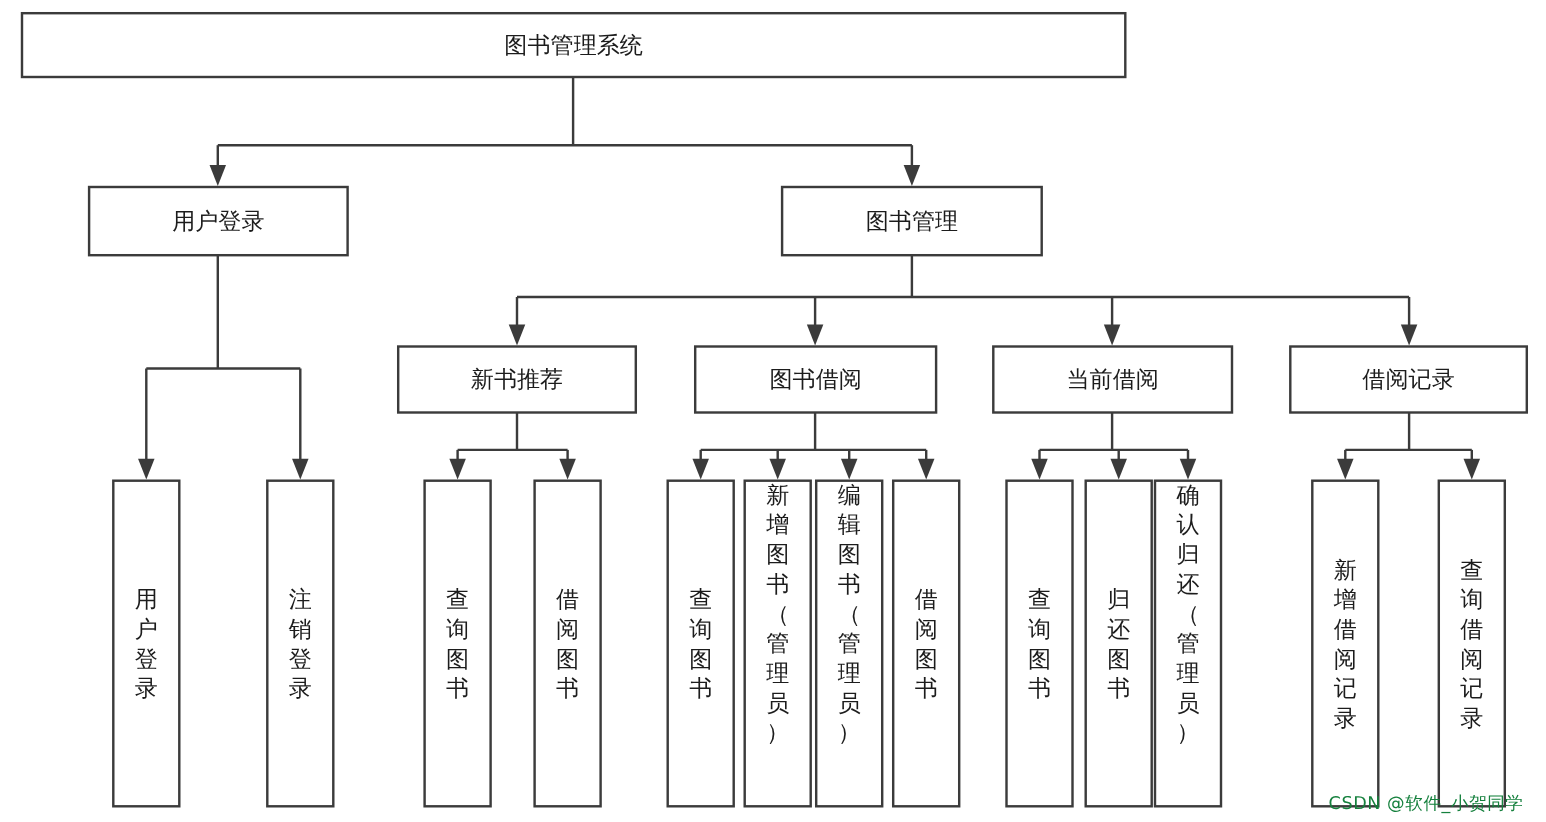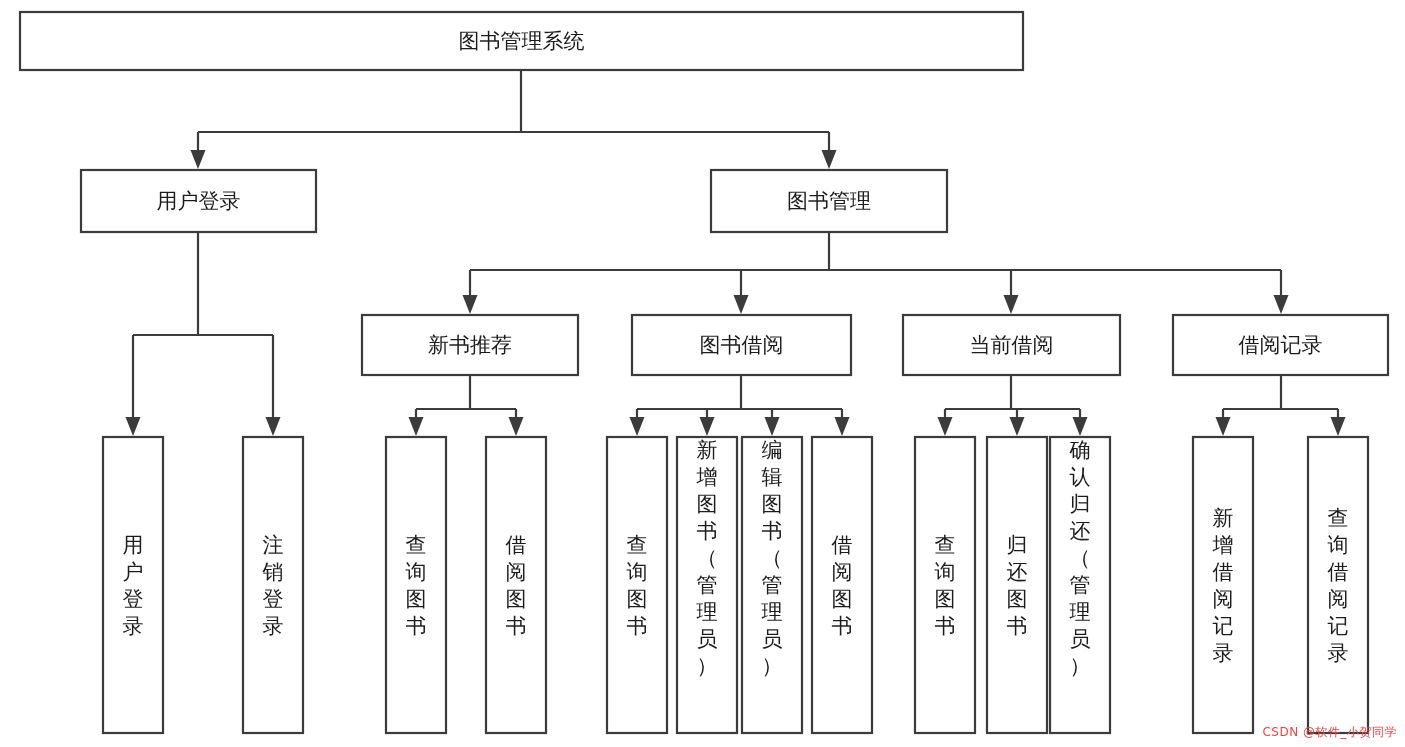--- a/index.html
+++ b/index.html
@@ -48,25 +48,25 @@
     stroke: #3b3b3b;
     stroke-width: 2.2;
     fill: none;
   }
   .arrow-head {
     fill: #3b3b3b;
     stroke: none;
   }
   .watermark {
     position: absolute;
-    right: 8px;
+    right: 20px;
     bottom: 6px;
     font-family: "DejaVu Sans", "Liberation Sans", sans-serif;
-    font-size: 12px;
-    color: #ef4444;
+    font-size: 16px;
+    color: #15803d;
     white-space: nowrap;
     letter-spacing: 0.5px;
     pointer-events: none;
   }
 </style>
 </head>
 <body>
 
 <div id="diagram-root">
   <svg class="flow" viewBox="0 0 1405 747" xmlns="http://www.w3.org/2000/svg">

